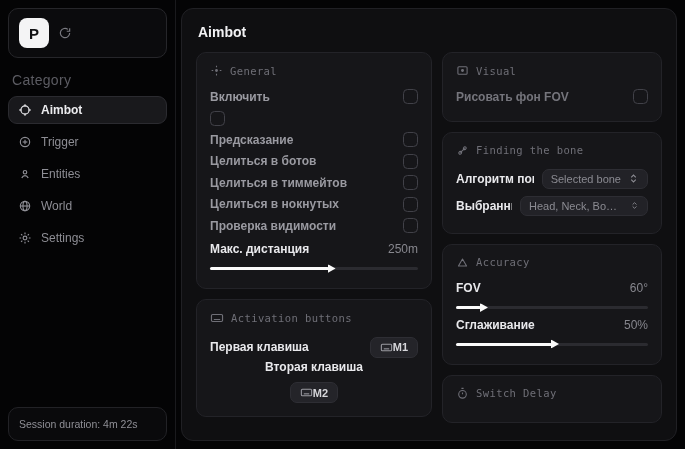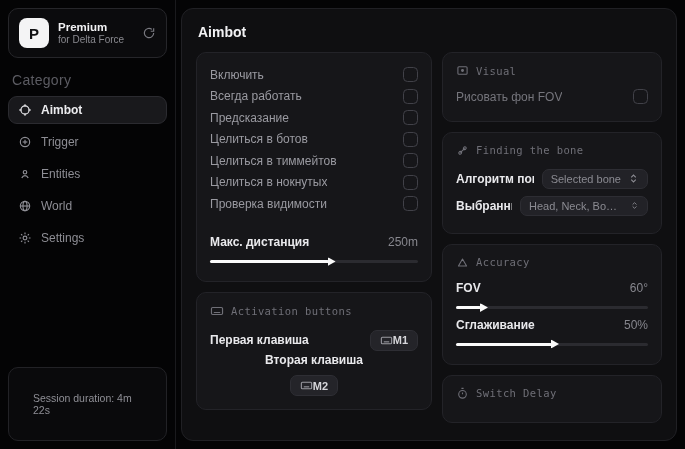--- a/index.html
+++ b/index.html
@@ -41,21 +41,21 @@
     color:#8e8e95; font-size:12px;
     border:1px solid transparent; cursor:pointer;
   }
   .nav-item.active {
     background:#19191c; border-color:#2b2b30; color:#ececef; font-weight:bold;
   }
   .nav-item svg { flex:0 0 auto; }
   .session-box {
     margin-top:auto;
     border:1px solid #222226; border-radius:10px;
-    padding:24px; font-size:10.5px; color:#8f8f96;
+    padding:10px; font-size:10.5px; color:#8f8f96;
     background:#0a0a0c;
   }
   
   .main {
     flex:1; margin:8px 8px 8px 5px;
     background:#0f0f11; border:1px solid #202024;
     border-radius:12px; padding:10px 14px 0;
     display:flex; flex-direction:column; overflow:hidden;
   }
   .page-title { font-size:14px; font-weight:bold; color:#f2f2f4; margin:5px 0 12px 2px; }
@@ -68,21 +68,21 @@
   }
   .card-head {
     display:flex; align-items:center; gap:7px;
     color:#6f6f77; font-family:"DejaVu Sans Mono",monospace;
     font-size:10.5px; letter-spacing:.4px; margin-bottom:9px;
   }
   .row {
     display:flex; align-items:center; justify-content:space-between;
     min-height:21.5px; gap:8px;
   }
-  .row-label { color:#9a9aa1; white-space:nowrap; overflow:hidden; }
+  .row-label { color:#9a9aa1; white-space:nowrap; overflow:hidden;font-weight:bold; }
   .row-label.bright { color:#e9e9ec; font-weight:bold; }
   .row-label.dim { color:#75757c; }
   .row-val { color:#87878e; font-size:12px; white-space:nowrap; }
   .right-group { display:flex; align-items:center; gap:9px; flex-shrink:0; }
   
   .checkbox {
     width:15px; height:15px; border:1.5px solid #414148;
     border-radius:4.5px; background:transparent; cursor:pointer; flex-shrink:0;
     display:flex; align-items:center; justify-content:center;
   }
@@ -116,24 +116,20 @@
   }
   .dropdown .dd-text { white-space:nowrap; overflow:hidden; text-overflow:ellipsis; }
   svg { display:block; }
 </style>
 </head>
 <body>
 
 <aside class="sidebar">
   <div class="brand">
     <div class="logo">P</div>
-    <div class="brand-text">
-      <div class="brand-title">Premium</div>
-      <div class="brand-sub">for Delta Force</div>
-    </div>
     <span class="reload-btn">
       <svg width="14" height="14" viewBox="0 0 24 24" fill="none" stroke="currentColor" stroke-width="2">
         <path d="M20 12a8 8 0 1 1-3-6.2"></path>
           <path d="M20 4v5h-5" stroke-width="2"></path>
       </svg>
     </span>
   </div>
 
   <div class="cat-label">Category</div>
 
@@ -194,26 +190,34 @@
 </aside>
 
 <main class="main">
   <div class="page-title">Aimbot</div>
 
   <div class="cols">
 
     <div class="col" style="flex:0 0 236px;">
 
       <section class="card">
+        <div class="card-head">
+          <span>
+            <svg width="13" height="13" viewBox="0 0 24 24" fill="none" stroke="currentColor" stroke-width="2">
+              <circle cx="12" cy="12" r="1.6" fill="currentColor"></circle>
+              <path d="M12 3v3M12 18v3M3 12h3M18 12h3"></path>
+            </svg>
+          </span>
+          <span>General</span>
+        </div>
         <div class="row">
             <span class="row-label">Включить</span>
             <span class="checkbox"></span>
           </div>
         <div class="row">
-            <span class="row-label">Всегда работать</span>
             <span class="checkbox"></span>
           </div>
         <div class="row">
             <span class="row-label">Предсказание</span>
             <span class="checkbox"></span>
           </div>
         <div class="row">
             <span class="row-label">Целиться в ботов</span>
             <span class="checkbox"></span>
           </div>
@@ -222,21 +226,21 @@
             <span class="checkbox"></span>
           </div>
         <div class="row">
             <span class="row-label">Целиться в нокнутых</span>
             <span class="checkbox"></span>
           </div>
         <div class="row">
             <span class="row-label">Проверка видимости</span>
             <span class="checkbox"></span>
           </div>
-        <div class="row" style="margin-top:17px;">
+        <div class="row" style="margin-top:2px;">
           <span class="row-label bright">Макс. дистанция</span>
           <span class="row-val">250m</span>
         </div>
         <div class="slider">
           <div class="slider-fill" style="width: 57%;"></div>
         </div>
       </section>
 
       <section class="card">
         <div class="card-head">

